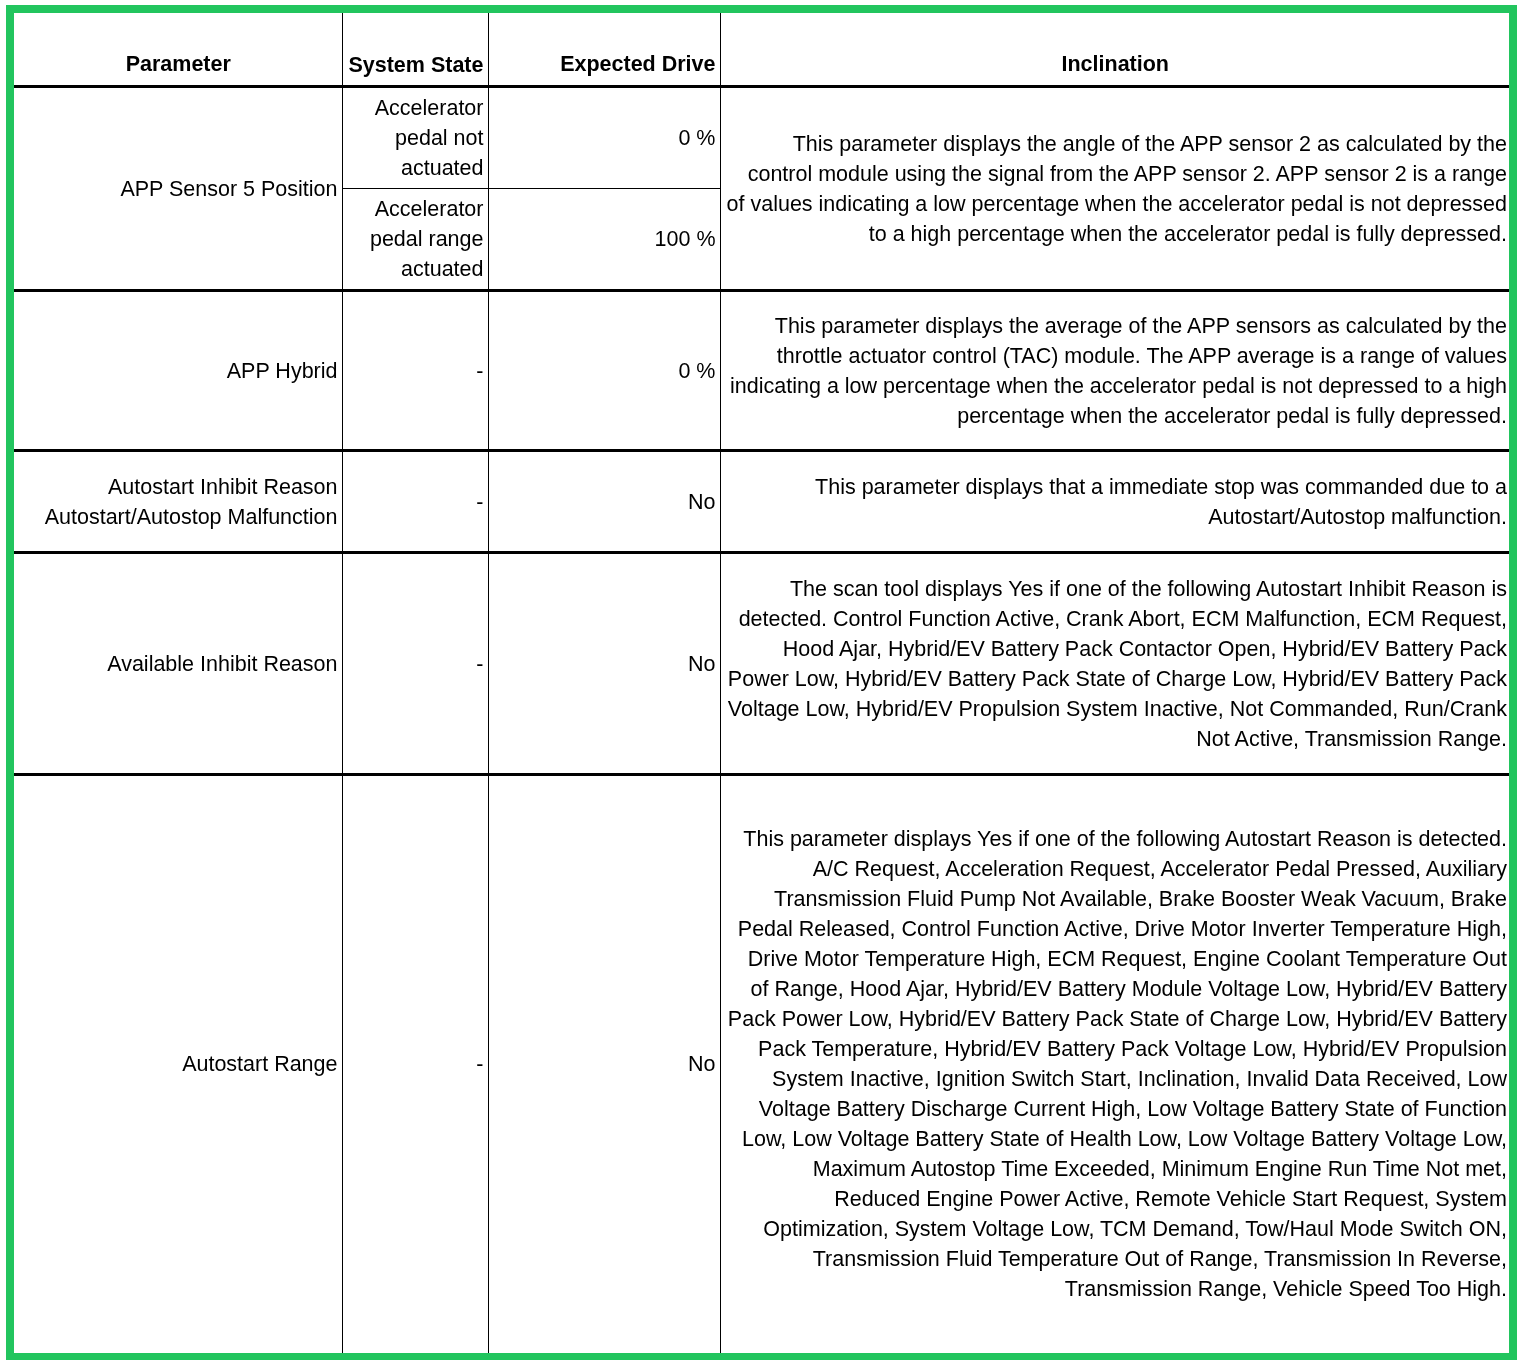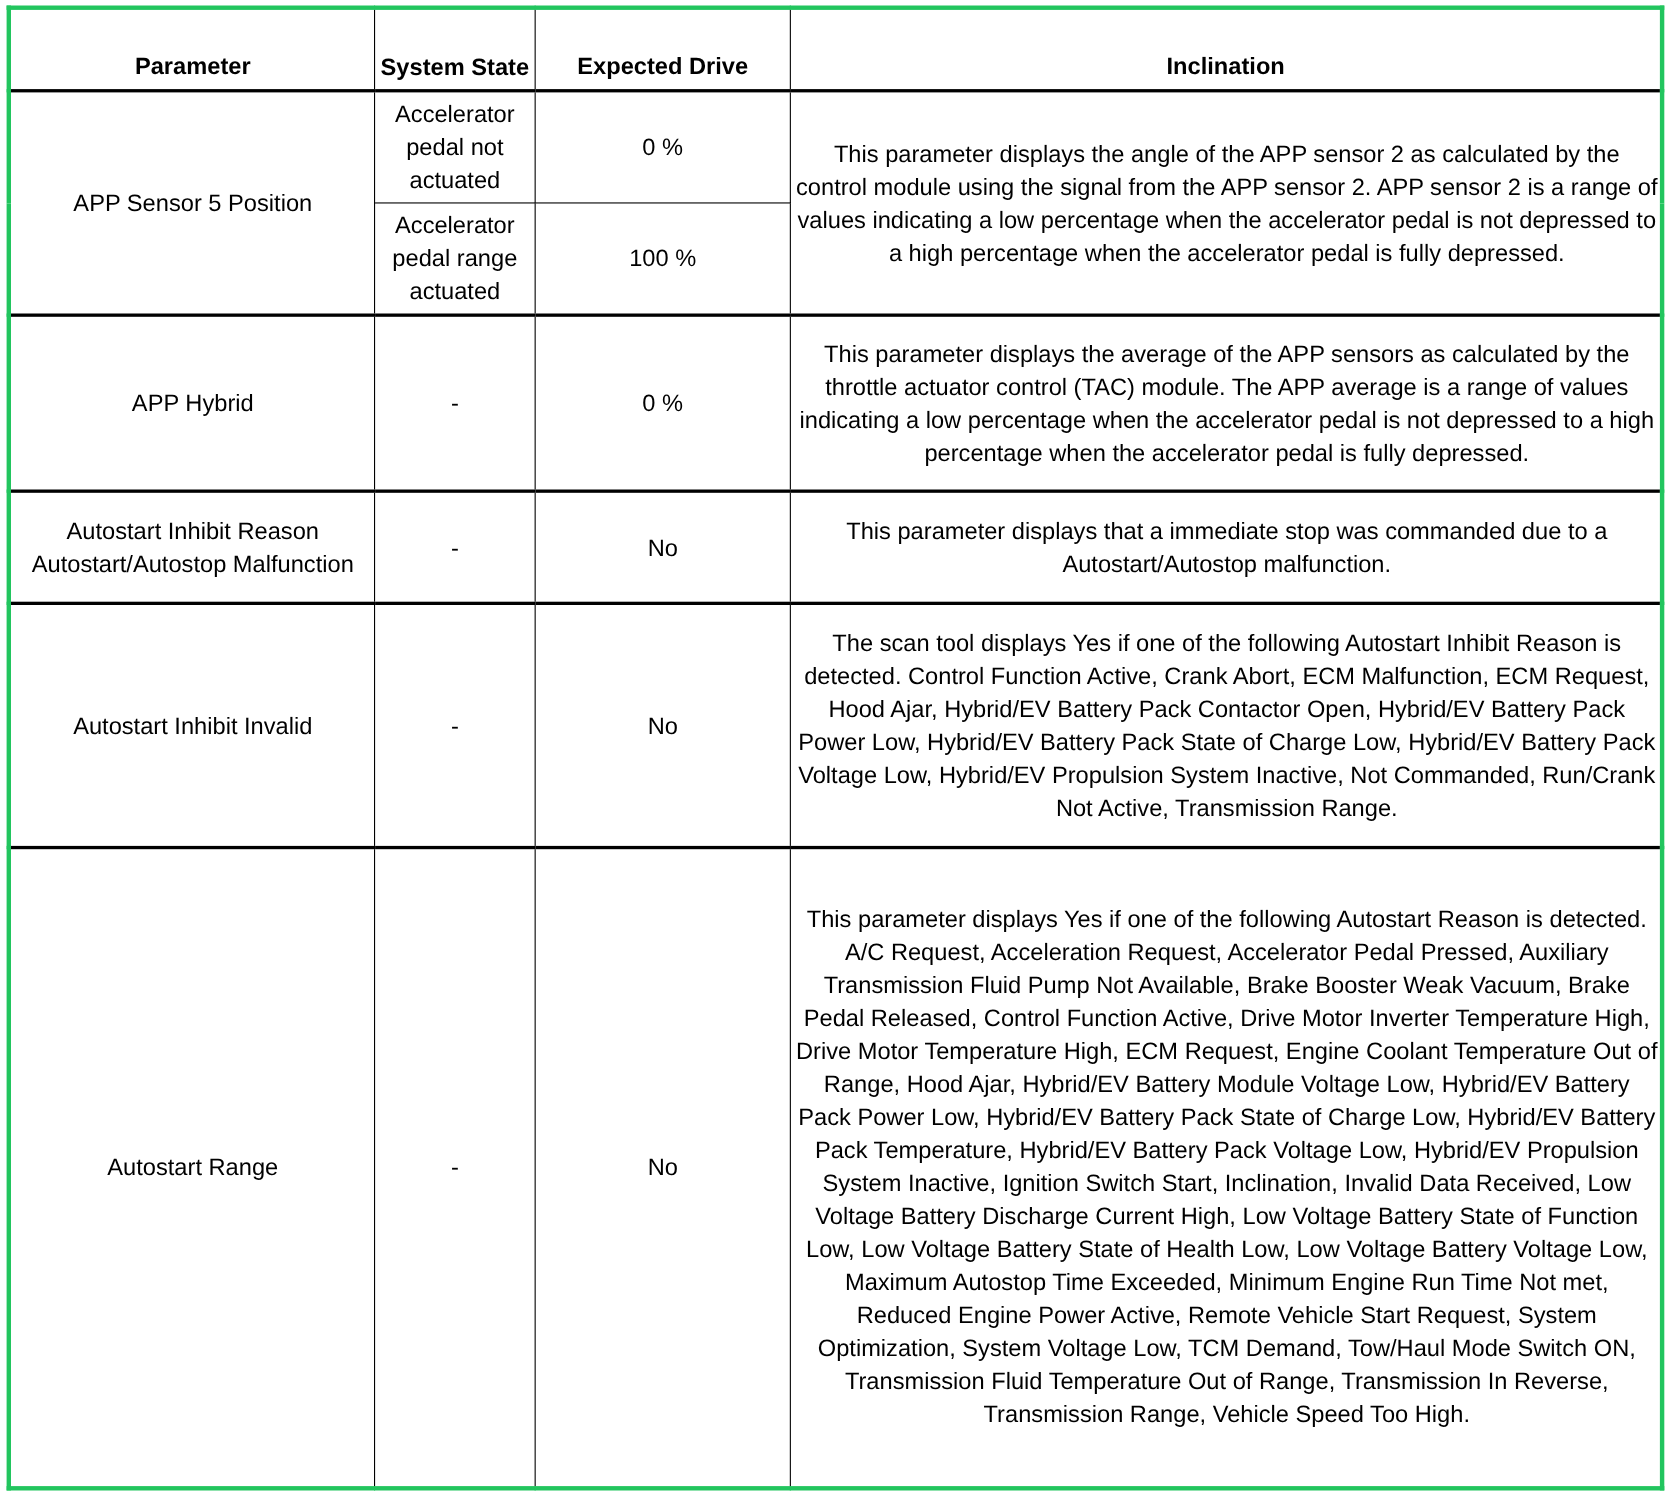--- a/index.html
+++ b/index.html
@@ -18,33 +18,33 @@
     .table-wrap {
       position: absolute;
       left: 6px;
       top: 5px;
       width: 1503px;
     }
     table {
       border-collapse: collapse;
       width: 1503px;
       table-layout: fixed;
-      border: 4px solid #22c55e;
+      border: 8px solid #22c55e;
     }
     col.c1 { width: 332px; }
     col.c2 { width: 146px; }
     col.c3 { width: 232px; }
     col.c4 { width: 793px; }
     th, td {
       border: 1px solid #000;
       font-size: 21.5px;
       line-height: 30px;
       vertical-align: middle;
       padding: 0 4px 0 5px;
-      text-align: center;
+      text-align: right;
       font-weight: normal;
       word-wrap: break-word;
     }
     thead th {
       font-weight: bold;
       vertical-align: bottom;
       padding-bottom: 4px;
       height: 66px;
       border-bottom: 3px solid #000;
     }
@@ -93,21 +93,21 @@
       </tr>
 
       <tr class="major" style="height:102px">
         <td>Autostart Inhibit Reason Autostart/Autostop Malfunction</td>
         <td>-</td>
         <td>No</td>
         <td class="desc">This parameter displays that a immediate stop was commanded due to a Autostart/Autostop malfunction.</td>
       </tr>
 
       <tr class="major" style="height:222px">
-        <td>Autostart Inhibit Invalid</td>
+        <td>Available Inhibit Reason</td>
         <td>-</td>
         <td>No</td>
         <td class="desc">The scan tool displays Yes if one of the following Autostart Inhibit Reason is detected. Control Function Active, Crank Abort, ECM Malfunction, ECM Request, Hood Ajar, Hybrid/EV Battery Pack Contactor Open, Hybrid/EV Battery Pack Power Low, Hybrid/EV Battery Pack State of Charge Low, Hybrid/EV Battery Pack Voltage Low, Hybrid/EV Propulsion System Inactive, Not Commanded, Run/Crank Not Active, Transmission Range.</td>
       </tr>
 
       <tr class="major" style="height:582px">
         <td>Autostart Range</td>
         <td>-</td>
         <td>No</td>
         <td class="desc">This parameter displays Yes if one of the following Autostart Reason is detected. A/C Request, Acceleration Request, Accelerator Pedal Pressed, Auxiliary Transmission Fluid Pump Not Available, Brake Booster Weak Vacuum, Brake Pedal Released, Control Function Active, Drive Motor Inverter Temperature High, Drive Motor Temperature High, ECM Request, Engine Coolant Temperature Out of Range, Hood Ajar, Hybrid/EV Battery Module Voltage Low, Hybrid/EV Battery Pack Power Low, Hybrid/EV Battery Pack State of Charge Low, Hybrid/EV Battery Pack Temperature, Hybrid/EV Battery Pack Voltage Low, Hybrid/EV Propulsion System Inactive, Ignition Switch Start, Inclination, Invalid Data Received, Low Voltage Battery Discharge Current High, Low Voltage Battery State of Function Low, Low Voltage Battery State of Health Low, Low Voltage Battery Voltage Low, Maximum Autostop Time Exceeded, Minimum Engine Run Time Not met, Reduced Engine Power Active, Remote Vehicle Start Request, System Optimization, System Voltage Low, TCM Demand, Tow/Haul Mode Switch ON, Transmission Fluid Temperature Out of Range, Transmission In Reverse, Transmission Range, Vehicle Speed Too High.</td>

